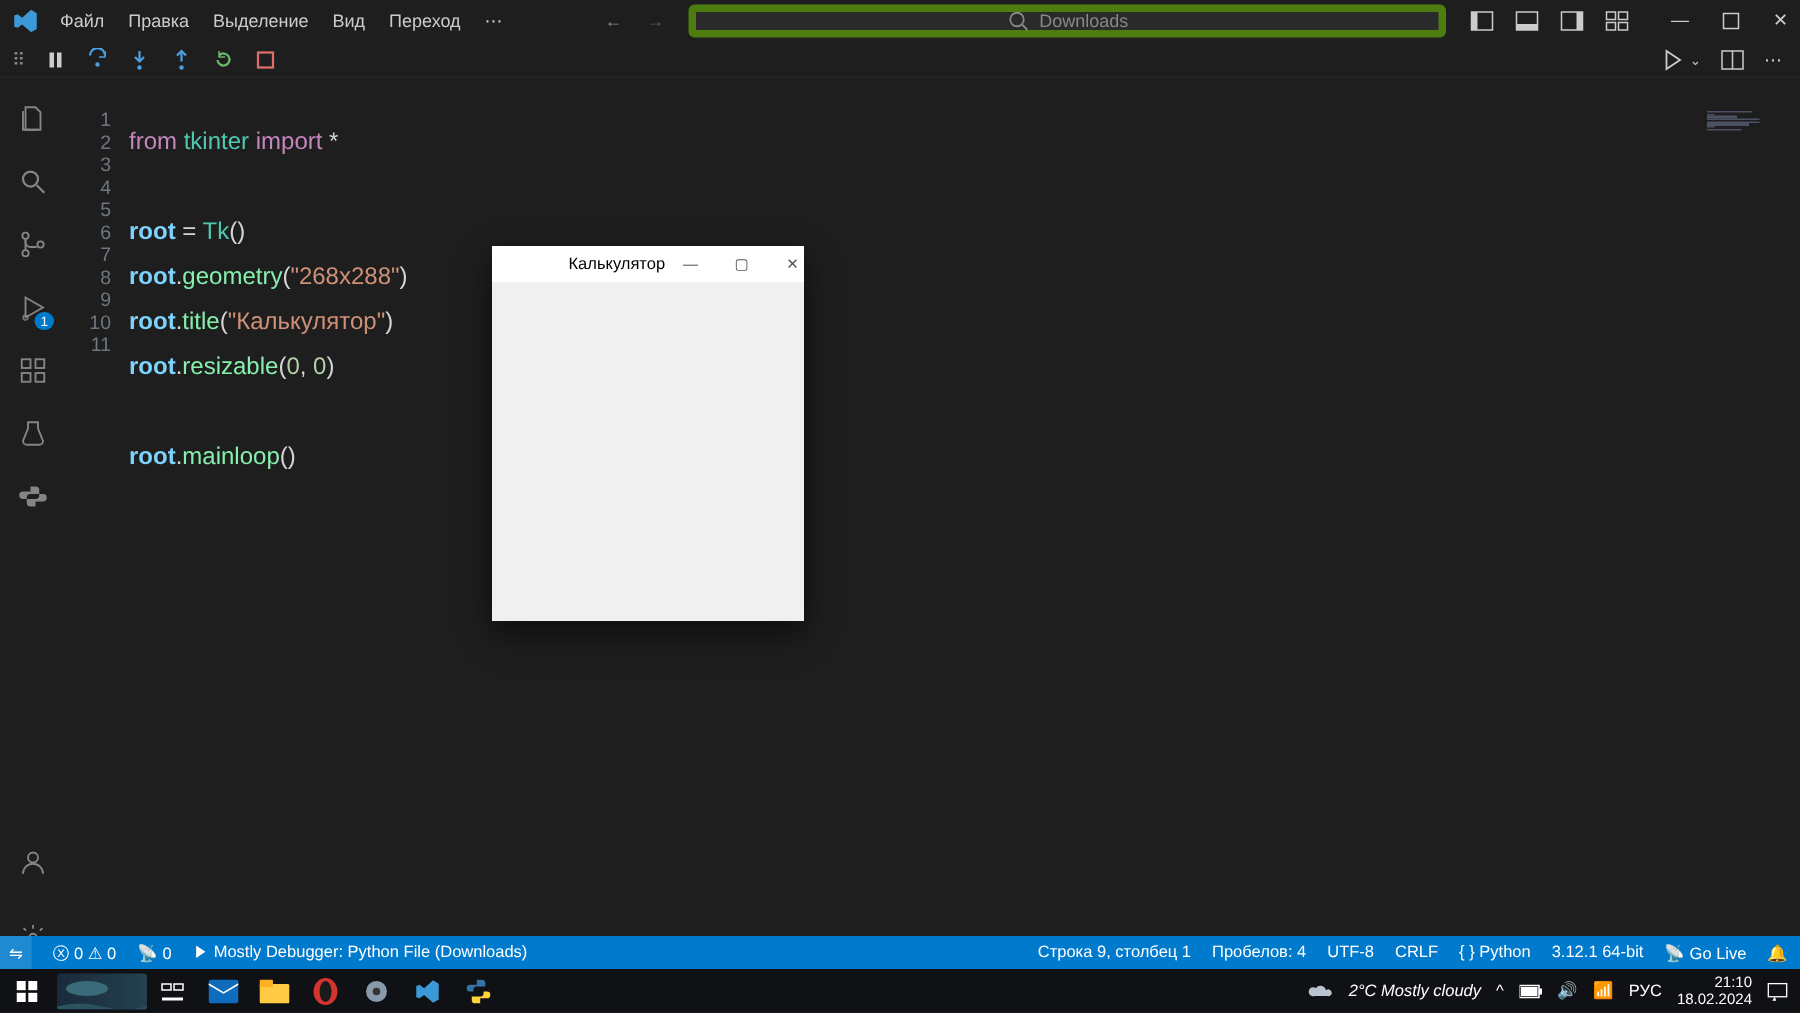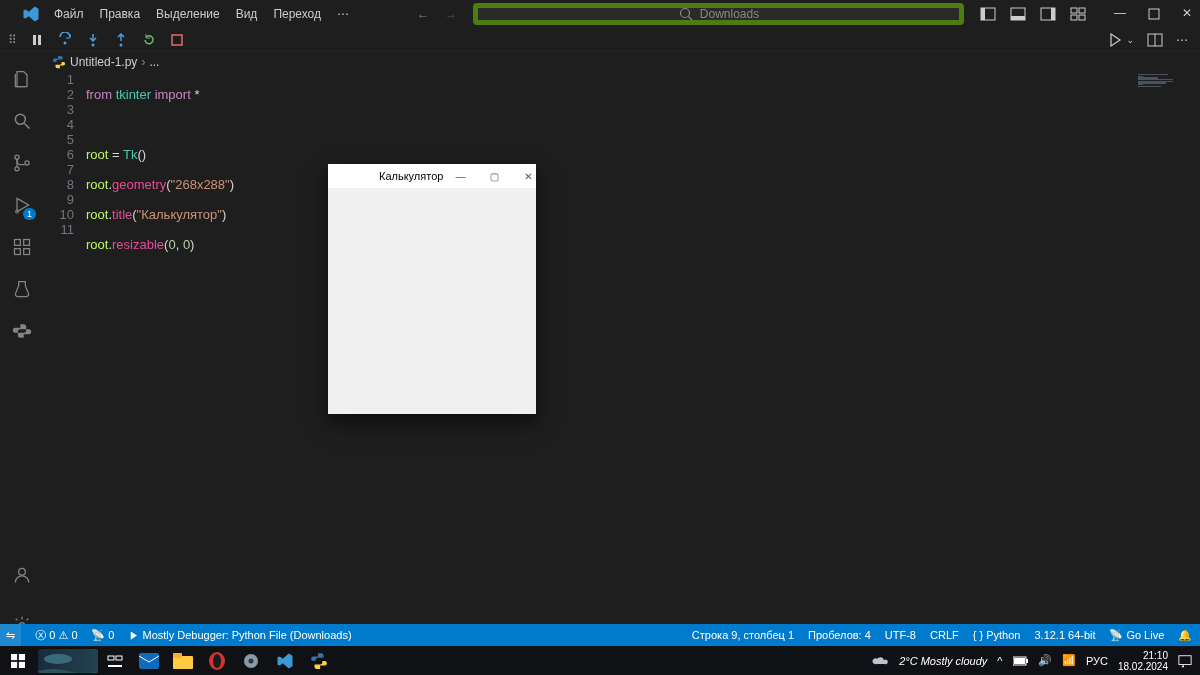--- a/index.html
+++ b/index.html
@@ -1,19 +1,19 @@
 <!DOCTYPE html>
 <html><head>
 <meta charset="utf-8">
 <style>
 * { margin: 0; padding: 0; box-sizing: border-box; font-family: "Segoe UI", Arial, sans-serif; }
 body { width: 1200px; height: 675px; background: #1e1e1e; overflow: hidden; position: relative; }
 
 
-.titlebar { height: 28px; background: #1e1e1e; display: flex; align-items: center; color: #ccc; font-size: 12px; padding: 0 8px; margin-left: 14px; }
+.titlebar { height: 28px; background: #1e1e1e; display: flex; align-items: center; color: #ccc; font-size: 12px; padding: 0 8px; }
 .titlebar .logo { width: 18px; height: 18px; margin-right: 6px; }
 .titlebar .menu-item { padding: 0 8px; cursor: pointer; }
 .titlebar .dots { padding: 0 8px; cursor: pointer; }
 .titlebar .nav { margin-left: 60px; display: flex; gap: 16px; color: #888; }
 .titlebar .search { flex: 1; margin: 0 16px; height: 22px; background: #2a2a2a; border: 5px solid #4d7c0f; border-radius: 4px; display: flex; align-items: center; justify-content: center; color: #888; font-size: 12px; gap: 6px; }
 .titlebar .layout-icons { display: flex; gap: 14px; color: #ccc; margin-right: 20px; }
 .titlebar .win-controls { display: flex; gap: 20px; color: #ccc; margin-left: 8px; }
 
 
 .debugbar { height: 24px; background: #1e1e1e; display: flex; align-items: center; padding: 0 8px; gap: 12px; color: #ccc; font-size: 12px; border-bottom: 1px solid #252526; }
@@ -25,25 +25,25 @@
 .activitybar .icon { width: 44px; height: 42px; display: flex; align-items: center; justify-content: center; color: #858585; cursor: pointer; position: relative; }
 .activitybar .badge { position: absolute; bottom: 6px; right: 8px; background: #007acc; color: #fff; border-radius: 8px; font-size: 9px; padding: 0 4px; line-height: 12px; }
 .activitybar .bottom { margin-top: auto; margin-bottom: 8px; }
 
 
 .editor { position: absolute; left: 44px; right: 0; top: 52px; bottom: 29px; background: #1e1e1e; }
 .tab-row { height: 20px; display: flex; align-items: center; padding-left: 8px; color: #ccc; font-size: 12px; gap: 4px; }
 .tab-row .py-icon { width: 14px; height: 14px; }
 .tab-row .crumb-sep { color: #888; }
 .gutter { position: absolute; left: 0; top: 20px; width: 42px; text-align: right; color: #6e7681; font-family: Consolas, monospace; font-size: 13px; line-height: 15px; padding-right: 12px; }
-.code { position: absolute; left: 42px; top: 20px; right: 70px; font-family: Consolas, monospace; font-size: 13px; line-height: 15px; white-space: pre; }
+.code { position: absolute; left: 42px; top: 20px; right: 70px; font-family: Consolas, monospace; font-size: 16px; line-height: 15px; white-space: pre; }
 .tk-keyword { color: #c586c0; }
 .tk-module { color: #4ec9b0; }
-.tk-var { color: #bef264; }
-.tk-func { color: #ec4899; }
+.tk-var { color: #7dd3fc; font-weight: bold; }
+.tk-func { color: #86efac; }
 .tk-string { color: #ce9178; }
 .tk-num { color: #b5cea8; }
 .tk-punct { color: #d4d4d4; }
 .tk-star { color: #d4d4d4; }
 .minimap { position: absolute; right: 12px; top: 22px; width: 50px; height: 14px; }
 .minimap .mline { height: 1.2px; margin-bottom: 0.5px; background: #4a5160; }
 
 
 .tkwin { position: absolute; left: 328px; top: 164px; width: 208px; height: 250px; background: #f0f0f0; box-shadow: 0 8px 20px rgba(0,0,0,0.6); }
 .tkwin .tk-title { height: 24px; background: #fff; display: flex; align-items: center; font-size: 11px; color: #000; }
@@ -225,29 +225,20 @@
   </div>
   <div class="icon">
     <svg class="ico20" viewBox="0 0 24 24">
         <circle cx="12" cy="12" r="3" stroke="#858585" fill="none" stroke-width="1.5"></circle>
         <path d="M12 2v3M12 19v3M2 12h3M19 12h3M4.5 4.5l2 2M17.5 17.5l2 2M4.5 19.5l2-2M17.5 6.5l2-2" stroke="#858585" stroke-width="1.5"></path>
       </svg>
   </div>
 </div>
 
 <div class="editor">
-  <div class="tab-row">
-    <svg class="py-icon" viewBox="0 0 16 16">
-        <path d="M7 1h3a2 2 0 0 1 2 2v2H7a2 2 0 0 0-2 2v1H3a2 2 0 0 1 0-4h4z" fill="#3572A5"></path>
-        <path d="M9 15H6a2 2 0 0 1-2-2v-2h5a2 2 0 0 0 2-2V8h2a2 2 0 0 1 0 4H9z" fill="#FFD43B"></path>
-      </svg>
-    <span>Untitled-1.py</span>
-    <span class="crumb-sep">›</span>
-    <span>...</span>
-  </div>
 
   <div class="gutter">
     <div>1</div>
       <div>2</div>
       <div>3</div>
       <div>4</div>
       <div>5</div>
       <div>6</div>
       <div>7</div>
       <div>8</div>
@@ -257,20 +248,21 @@
   </div>
 
   <div class="code">
 <div><span class="tk-keyword">from</span> <span class="tk-module">tkinter</span> <span class="tk-keyword">import</span> <span class="tk-star">*</span></div>
 <div>&nbsp;</div>
 <div><span class="tk-var">root</span><span class="tk-punct"> = </span><span class="tk-module">Tk</span><span class="tk-punct">()</span></div>
 <div><span class="tk-var">root</span><span class="tk-punct">.</span><span class="tk-func">geometry</span><span class="tk-punct">(</span><span class="tk-string">"268x288"</span><span class="tk-punct">)</span></div>
 <div><span class="tk-var">root</span><span class="tk-punct">.</span><span class="tk-func">title</span><span class="tk-punct">(</span><span class="tk-string">"Калькулятор"</span><span class="tk-punct">)</span></div>
 <div><span class="tk-var">root</span><span class="tk-punct">.</span><span class="tk-func">resizable</span><span class="tk-punct">(</span><span class="tk-num">0</span><span class="tk-punct">, </span><span class="tk-num">0</span><span class="tk-punct">)</span></div>
 <div>&nbsp;</div>
+<div><span class="tk-var">root</span><span class="tk-punct">.</span><span class="tk-func">mainloop</span><span class="tk-punct">()</span></div>
   </div>
 
   <div class="minimap">
     <div class="mline" style="width:60%"></div>
       <div class="mline" style="width:10%"></div>
       <div class="mline" style="width:40%"></div>
       <div class="mline" style="width:70%"></div>
       <div class="mline" style="width:70%"></div>
       <div class="mline" style="width:55%"></div>
       <div class="mline" style="width:10%"></div>

